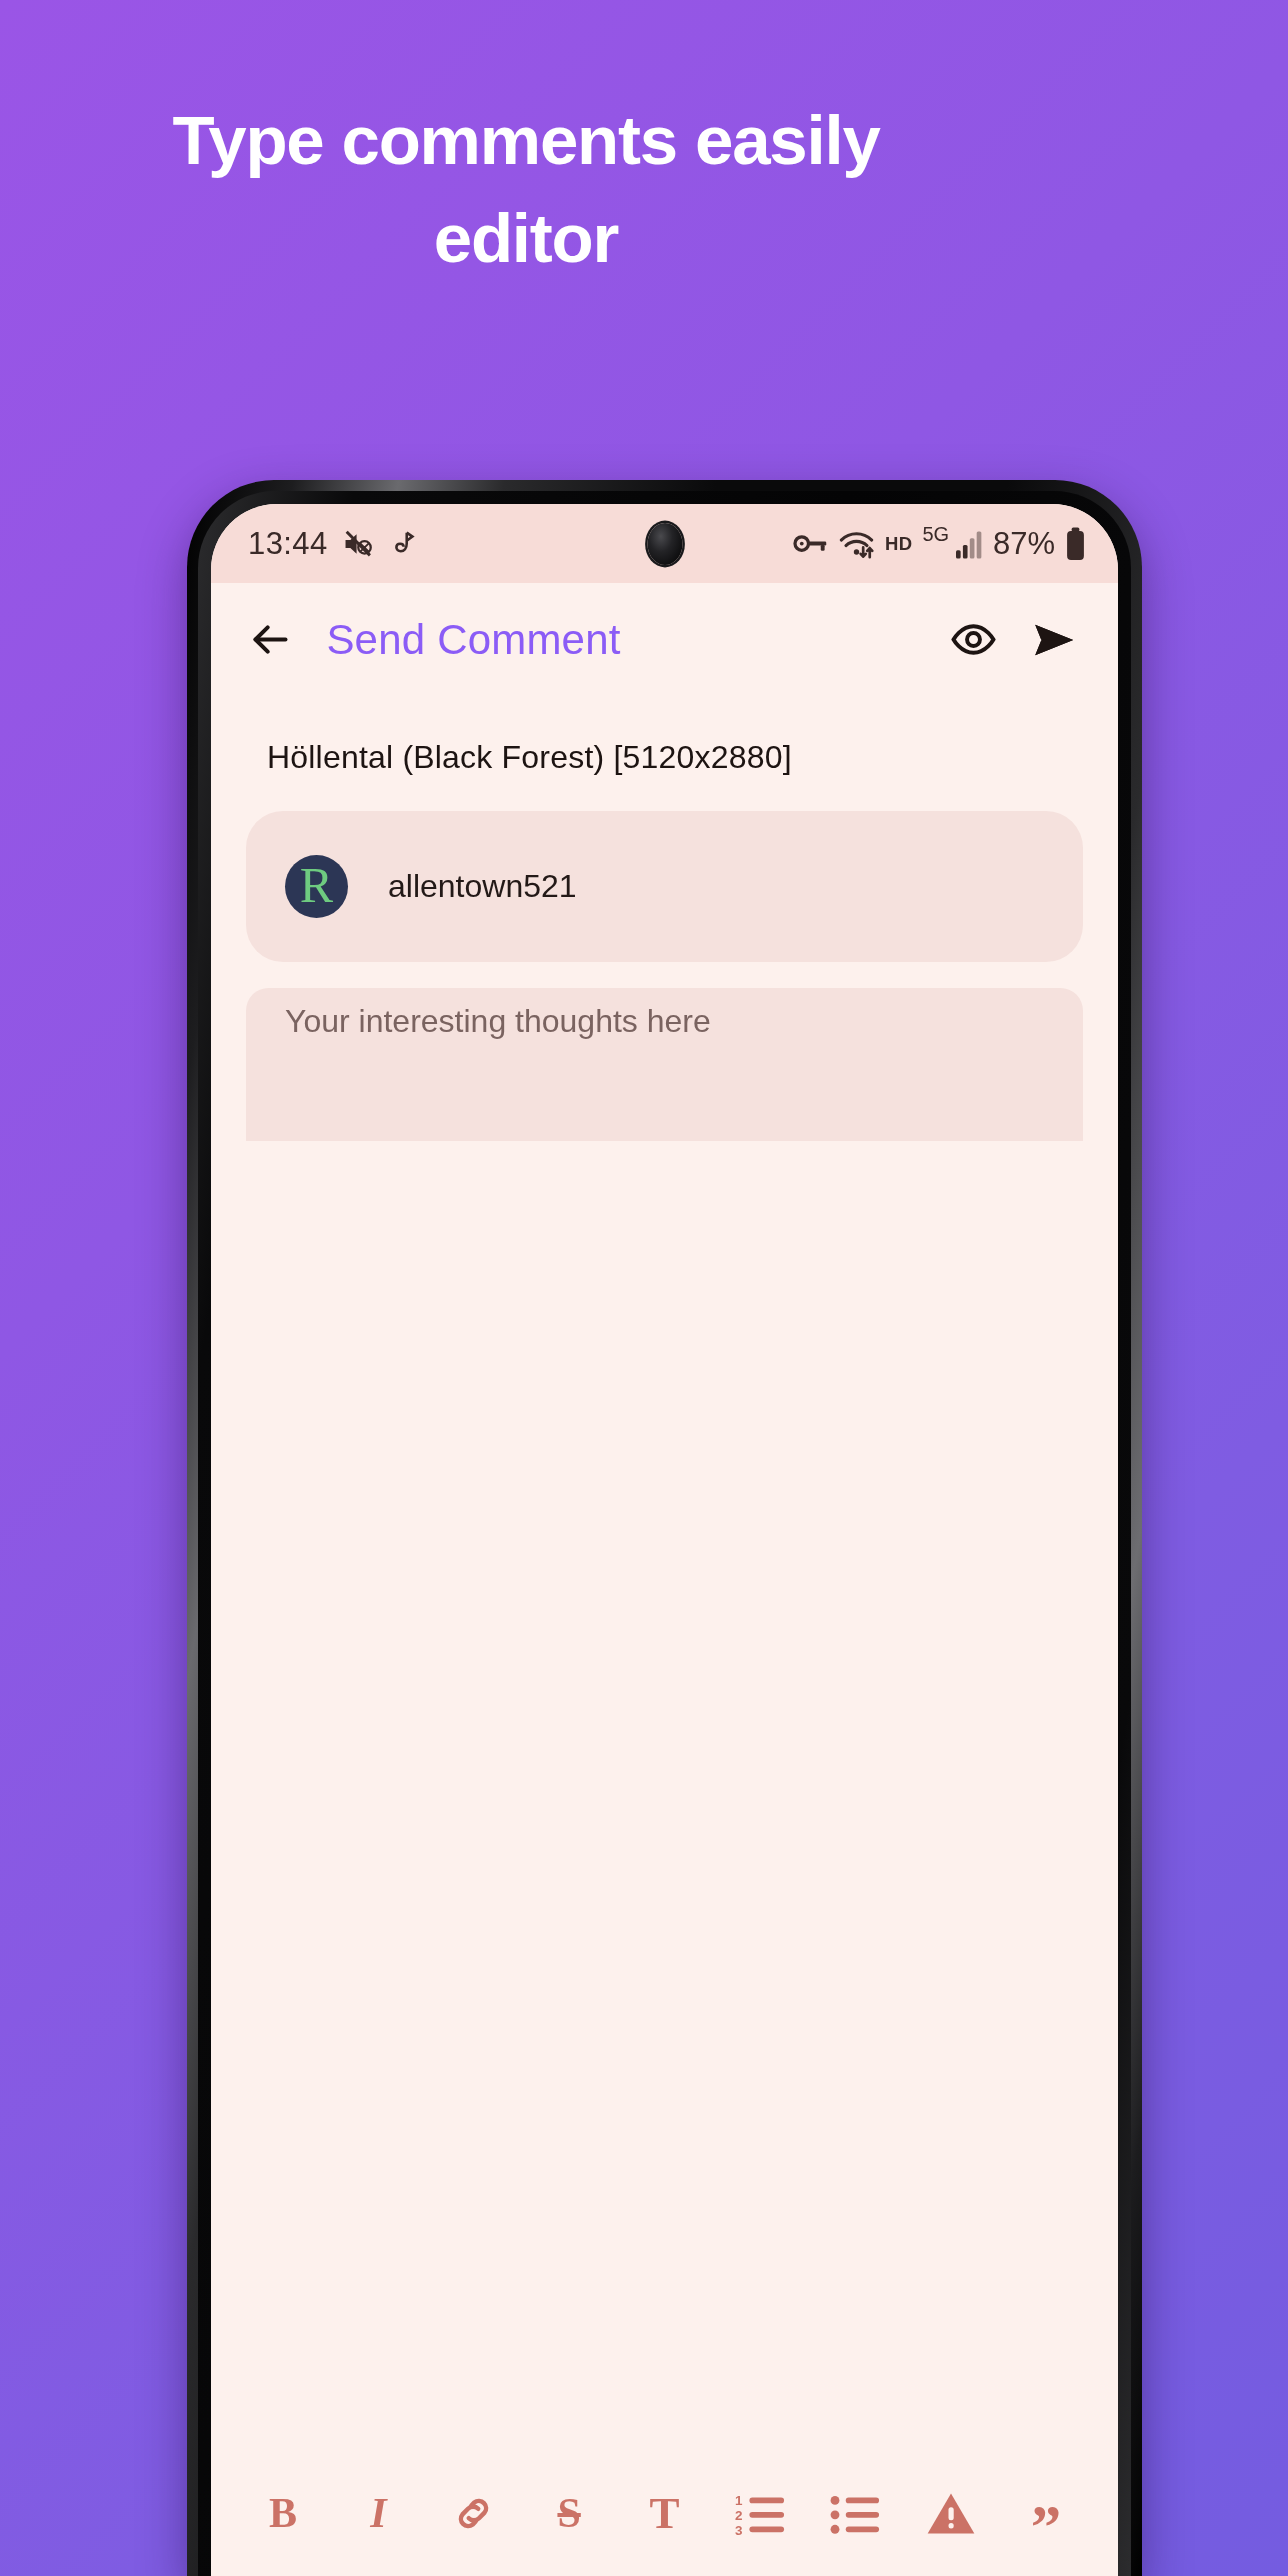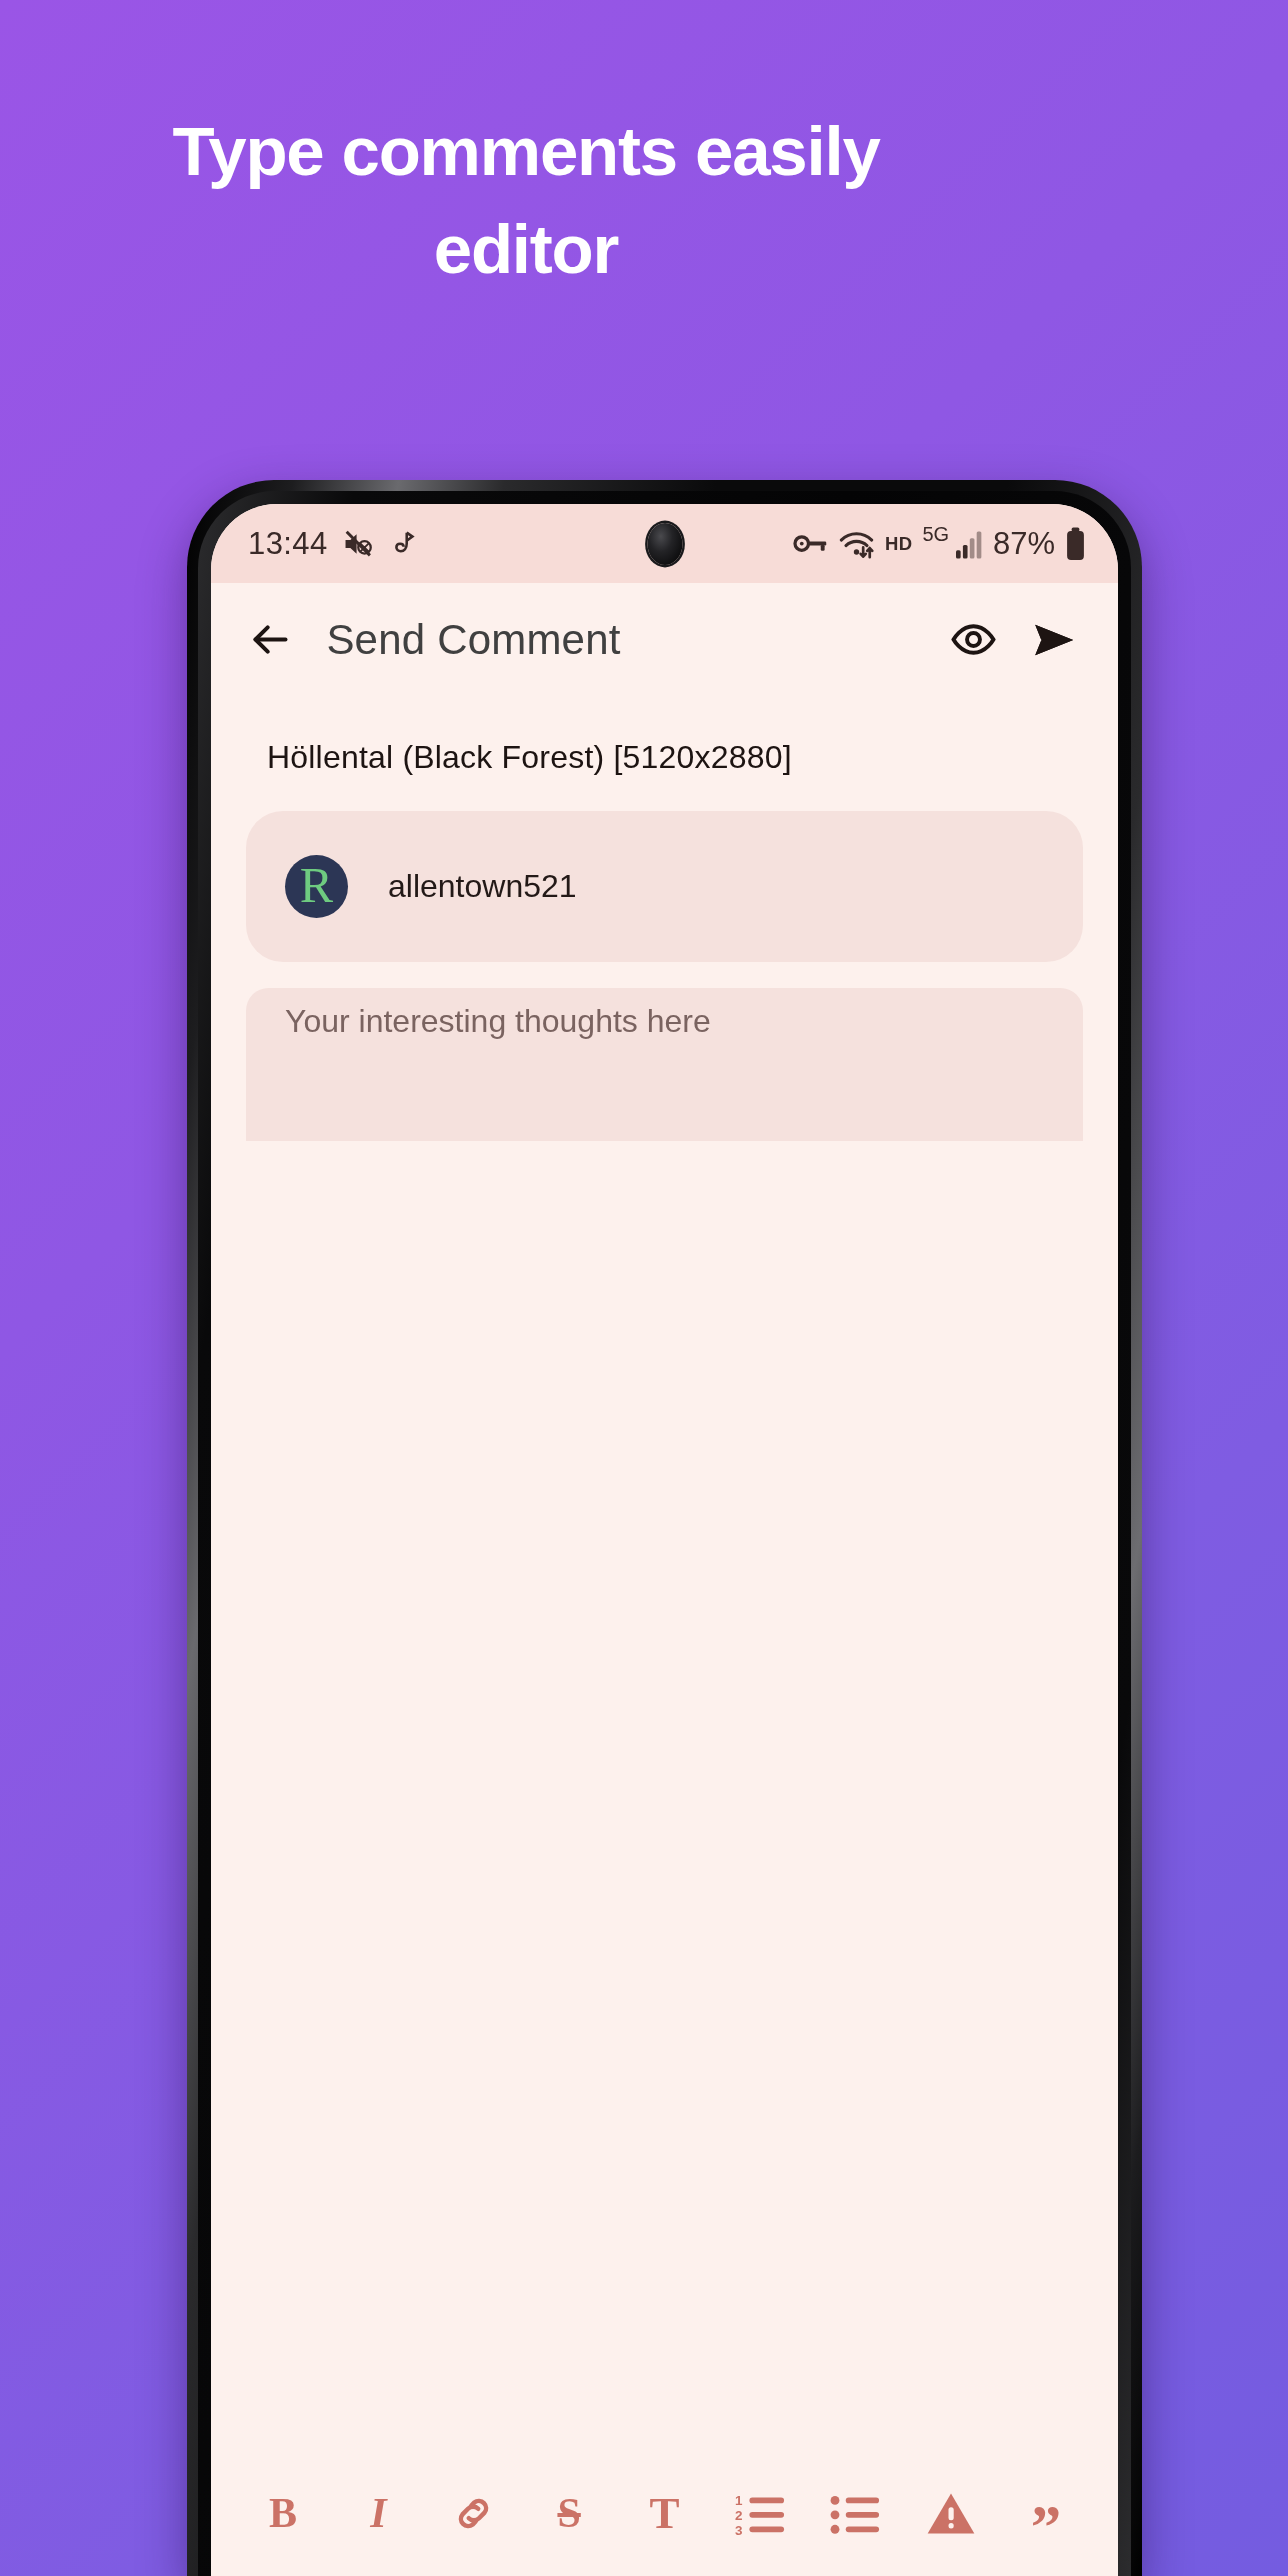--- a/index.html
+++ b/index.html
@@ -6,21 +6,21 @@
   html, body { width:1288px; height:2576px; overflow:hidden; }
   body {
     font-family: "Liberation Sans", sans-serif;
     background: linear-gradient(135deg, #9a55e6 0%, #8f57e4 35%, #7f5ce2 70%, #745ce0 100%);
     position: relative;
   }
 
   
   .headline {
     position:absolute;
-    top:103px; left:0; width:1052px;
+    top:92px; left:0; width:1052px;
     text-align:center;
     color:#ffffff;
     font-size:69px;
     font-weight:bold;
     line-height:1.42;
     letter-spacing:-1.2px;
   }
   .headline .hl-line { display:block; }
 
   
@@ -90,21 +90,21 @@
   .appbar {
     height:113px;
     background:#fdf1ed;
     display:flex;
     align-items:center;
     padding:0 35px 0 32px;
     gap:24px;
   }
   .appbar-title {
     font-size:42px;
-    color:#404040;
+    color:#8b5cf6;
     font-weight:400;
     letter-spacing:0.2px;
     margin-left:4.8px;
   }
   .appbar-spacer { flex:1; }
   .appbar-action { padding:4.8px; cursor:pointer; }
 
   
   .content { padding:0 35px; background:#fdf1ed; }
   .post-title {

